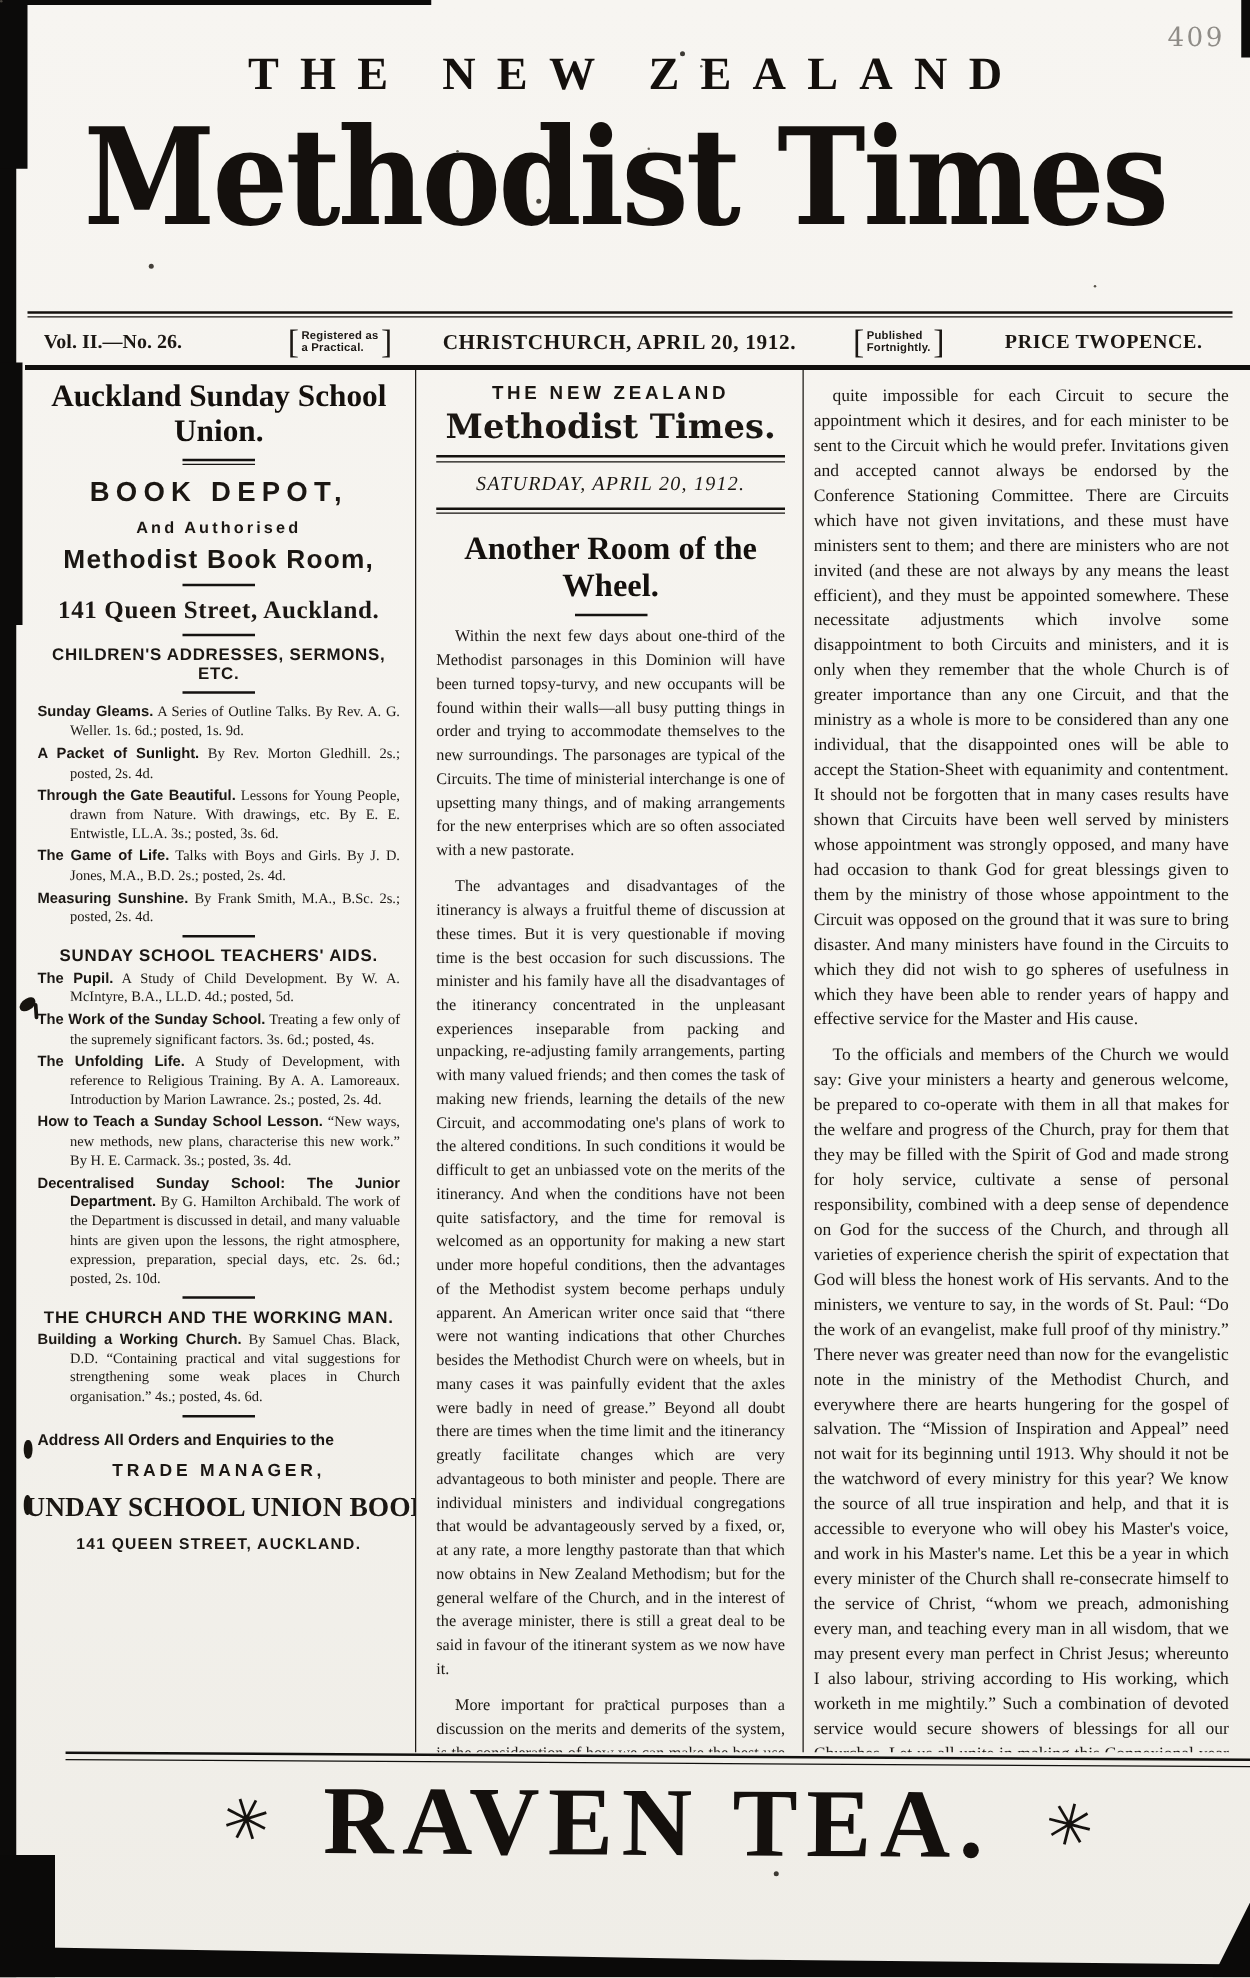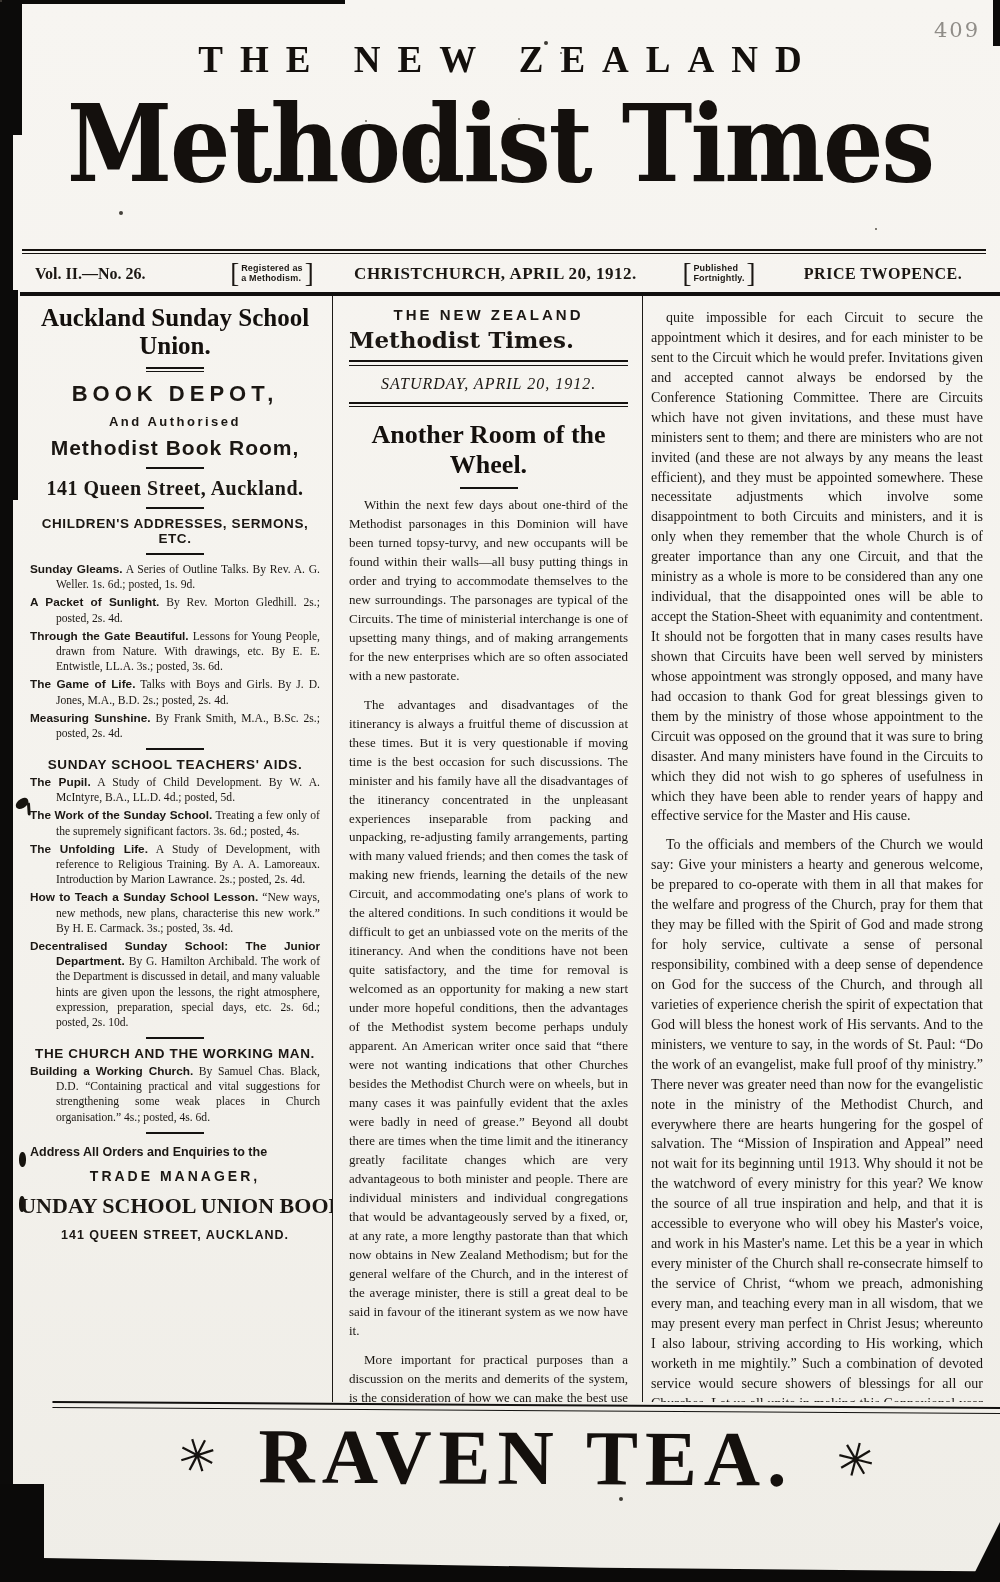--- a/index.html
+++ b/index.html
@@ -63,21 +63,21 @@
   .addr{font:700 20px "Liberation Serif",serif;text-align:center;margin-top:8px;letter-spacing:.5px;}
   .sec-head{font:700 13.5px "Liberation Sans",sans-serif;text-align:center;letter-spacing:.6px;margin:7px 0 2px;}
   .item{font:400 11.6px/1.31 "Liberation Serif",serif;margin:3px 0;padding-left:26px;text-indent:-26px;text-align:justify;}
   .item b{font:700 11.8px "Liberation Sans",sans-serif;}
   .ord1{font:700 12.5px "Liberation Sans",sans-serif;margin-top:11px;}
   .ord2{font:700 14px "Liberation Sans",sans-serif;letter-spacing:3px;text-align:center;margin-top:9px;}
   .ord3{font:700 22px "Liberation Serif",serif;white-space:nowrap;text-align:center;margin:9px 0 0 -22px;}
   .ord4{font:700 12.5px "Liberation Sans",sans-serif;letter-spacing:1px;text-align:center;margin-top:9px;}
   
   .mc-kicker{font:700 15px "Liberation Sans",sans-serif;letter-spacing:3px;text-align:center;margin-top:4px;}
-  .mc-title{font-family:"DejaVu Serif",serif;font-weight:700;font-size:23px;margin-top:3px;}
+  .mc-title{font-family:"DejaVu Serif",serif;font-weight:700;font-size:27px;text-align:center;margin-top:3px;}
   .mc-rule{border-top:2px solid #15120f;border-bottom:1px solid #15120f;height:2.5px;margin:7px 0;}
   .mc-date{font:italic 400 16px "Liberation Serif",serif;text-align:center;letter-spacing:1px;padding:2px 0;}
   .headline{font:700 26px "Liberation Serif",serif;text-align:center;margin-top:13px;color:#14100d;}
   .body-p{font:400 13px/1.46 "Liberation Serif",serif;text-align:justify;text-indent:15px;margin:0 0 10px;}
   .col-right .body-p{font-size:14px;line-height:1.425;margin-bottom:9px;}
   .signature{text-align:right;padding-right:45px;font:400 13.5px "Liberation Serif",serif;letter-spacing:1px;}
   
   .tea{position:absolute;left:52px;right:0;top:1404px;height:152px;transform:rotate(.35deg);}
   .tea-rule{border-top:2.5px solid #11100e;border-bottom:1.2px solid #11100e;height:3.5px;margin-bottom:4px;}
   .tea-line{display:flex;align-items:center;justify-content:center;gap:42px;margin-top:8px;}
@@ -112,21 +112,21 @@
 
   <div class="rule-top1"></div>
   <div class="rule-top2"></div>
   <div class="dateline">
     <span class="dl-vol">Vol. II.—No. 26.</span>
     <span class="dl-reg">
       <span class="bracket-note">
         <span class="bk">[</span>
         <span class="bk-lines">
           <span>Registered as</span>
-          <span>a Methodism.</span>
+          <span>a Practical.</span>
         </span>
         <span class="bk">]</span>
       </span>
     </span>
     <span class="dl-date">CHRISTCHURCH, APRIL 20, 1912.</span>
     <span class="dl-pub">
       <span class="bracket-note">
         <span class="bk">[</span>
         <span class="bk-lines">
           <span>Published</span>

